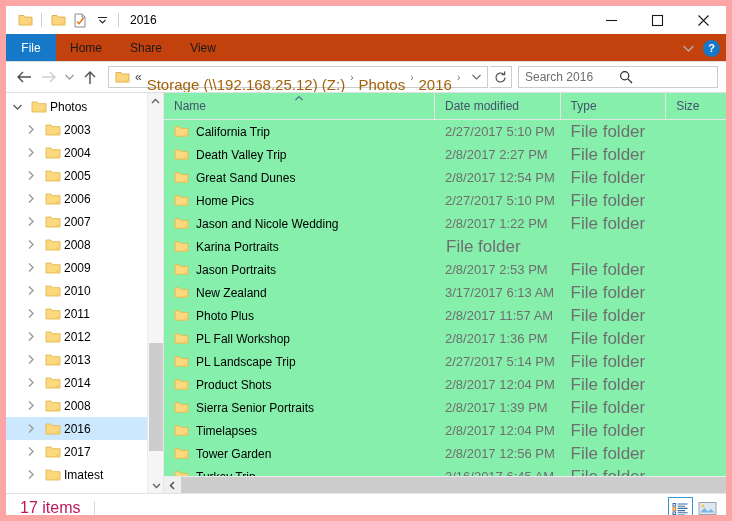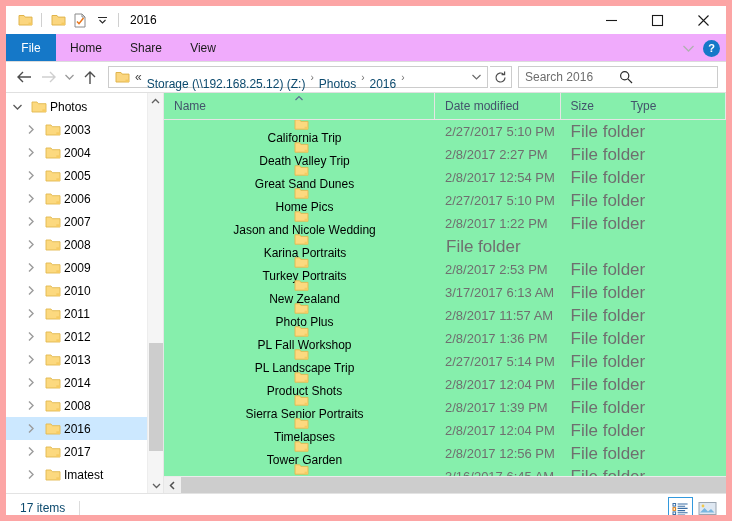--- a/index.html
+++ b/index.html
@@ -39,21 +39,21 @@
   }
   .wc {
     width: 46px; height: 28px;
     display: flex; align-items: center; justify-content: center;
   }
 
   
   .ribbonbar {
     position: relative;
     height: 28px;
-    background: #f0abfc;
+    background: #c2410c;
     display: flex; align-items: stretch;
     border-bottom: 1px solid #dcdcdc;
   }
   .tab {
     display: flex; align-items: center; justify-content: center;
     padding: 0 14px; font-size: 12px; color: #1a1a1a;
     min-width: 54px;
   }
   .tab-file {
     background: #1578c8; color: #ffffff; font-weight: normal;
@@ -81,21 +81,21 @@
     display: flex; align-items: center; justify-content: center;
   }
   .navbtn.small { width: 18px; }
   .addr-field {
     flex: 1; height: 22px; margin-left: 6px;
     border: 1px solid #cccccc; background: #ffffff;
     display: flex; align-items: center; padding: 0 2px 0 4px;
     min-width: 0;
   }
   .crumb {
-    font-size: 12px; color: #0c4a6e; padding: 0 4px;
+    font-size: 15px; color: #a16207; padding: 0 4px;
     white-space: nowrap; display: flex; align-items: center; margin-top: 14px;
   }
   .crumb-sep {
     color: #6f6f6f; font-size: 10px; padding: 0 1px;
     display: flex; align-items: center;
   }
   .addr-spacer { flex: 1; }
   .addr-dd { width: 18px; display: flex; align-items: center; justify-content: center; }
   .refreshbtn {
     width: 22px; height: 22px; margin-left: 2px;
@@ -183,21 +183,21 @@
   .col-type { width: 106px; }
   .col-size { width: 60px; }
 
   .rows { }
   .row {
     display: flex; align-items: center; height: 23px;
   }
   .cell-name {
     width: 272px; display: flex; align-items: center;
     font-size: 12px; color: #000000; padding-left: 10px;
-    white-space: nowrap; overflow: hidden; flex-direction: column;
+    white-space: nowrap; overflow: hidden;
   }
   .cell-name .fi { margin-right: 7px; display: flex; flex: none; }
   .cell-date {
     width: 126px; font-size: 13px; color: #6f6f6f; padding-left: 10px;
     white-space: nowrap;
   }
   .cell-type {
     width: 106px; font-size: 17px; color: #6f6f6f; padding-left: 10px;
     white-space: nowrap;
   }
@@ -218,21 +218,21 @@
   .hs-thumb { flex: 1; background: #cdcdcd; margin: 0; }
 
   
   .statusbar {
     position: relative;
     height: 29px; background: #ffffff;
     border-top: 1px solid #e3e3e3;
     display: flex; align-items: center;
     padding-left: 14px;
   }
-  .status-text { font-size: 12px; color: #0c4a6e; }
+  .status-text { font-size: 16px; color: #be185d; }
   .status-divider {
     width: 1px; height: 15px; background: #dcdcdc; margin-left: 14px;
   }
   .viewbtns {
     position: absolute; right: 6px; top: 0; height: 29px;
     display: flex; align-items: center; gap: 2px;
   }
   .viewbtn {
     width: 25px; height: 23px;
     display: flex; align-items: center; justify-content: center;
@@ -638,26 +638,26 @@
           <span class="sortcaret">
             <svg width="9" height="6" viewBox="0 0 9 6">
               <path d="M1 5l3.5-3.5L8 5" fill="none" stroke="#5a6f8f" stroke-width="1.2"></path>
             </svg>
           </span>
           <span>Name</span>
         </div>
         <div class="col col-date">
           <span>Date modified</span>
         </div>
+        <div class="col col-type">
+          <span>Type</span>
+        </div>
         <div class="col col-size last">
           <span>Size</span>
         </div>
-        <div class="col col-type">
-          <span>Type</span>
-        </div>
       </div>
 
       <div class="rows" id="file-rows">
           <div class="row">
             <div class="cell-name">
               <span class="fi">
                 <svg width="15" height="13" viewBox="0 0 15 13">
                   <path d="M1 1.8h4.7l1.2 1.6H14v7.8H1z" fill="#fcd97f" stroke="#e2b84f" stroke-width="0.9"></path>
                   <path d="M10.6 11.2V8.7H14v2.5z" fill="#f6cb63"></path>
                 </svg>
@@ -738,21 +738,21 @@
             <div class="cell-size"></div>
           </div>
           <div class="row">
             <div class="cell-name">
               <span class="fi">
                 <svg width="15" height="13" viewBox="0 0 15 13">
                   <path d="M1 1.8h4.7l1.2 1.6H14v7.8H1z" fill="#fcd97f" stroke="#e2b84f" stroke-width="0.9"></path>
                   <path d="M10.6 11.2V8.7H14v2.5z" fill="#f6cb63"></path>
                 </svg>
               </span>
-              <span>Turkey Portraits</span>
+              <span>Jason Portraits</span>
             </div>
             <div class="cell-date">2/8/2017 2:53 PM</div>
             <div class="cell-type">File folder</div>
             <div class="cell-size"></div>
           </div>
           <div class="row">
             <div class="cell-name">
               <span class="fi">
                 <svg width="15" height="13" viewBox="0 0 15 13">
                   <path d="M1 1.8h4.7l1.2 1.6H14v7.8H1z" fill="#fcd97f" stroke="#e2b84f" stroke-width="0.9"></path>

